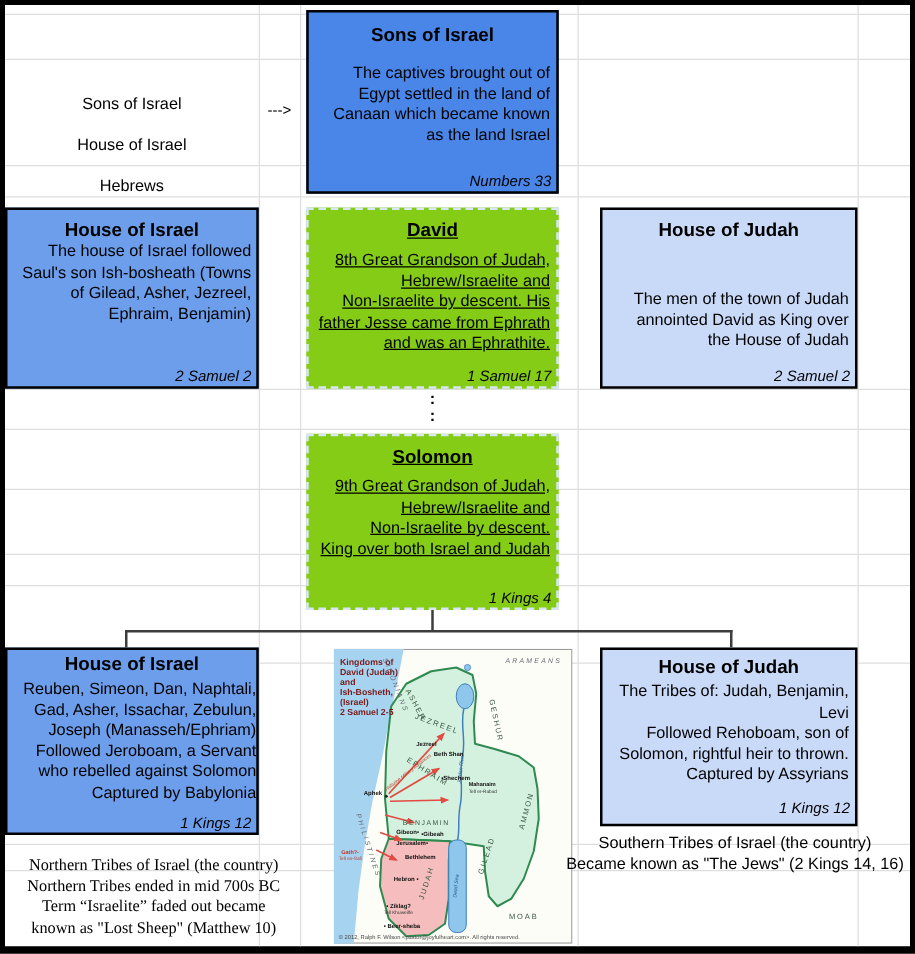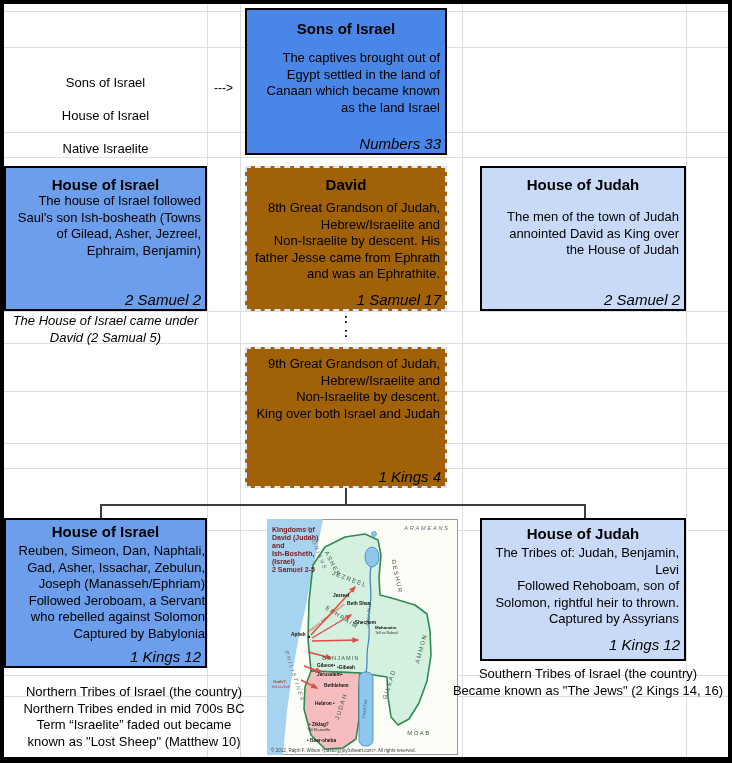--- a/index.html
+++ b/index.html
@@ -5,26 +5,26 @@
   html,body{margin:0;padding:0;background:#888;}
   #canvas{
     position:relative;width:732px;height:763px;background:#000;
     font-family:"Liberation Sans",sans-serif;color:#000;overflow:hidden;
   }
   #sheet{position:absolute;left:4px;top:4px;width:724px;height:753px;background:#fff;}
   .gl-h{position:absolute;left:4px;width:724px;height:1px;background:#dedede;}
   .gl-v{position:absolute;top:4px;width:1px;height:753px;background:#dedede;}
   .box{position:absolute;box-sizing:border-box;}
   .blue-solid{background:#4a86e8;border:2px solid #000;}
-  .blue-dash{background:#a16207;border:2px dashed #d9e5fb;}
+  .blue-dash{background:#84cc16;border:2px dashed #d9e5fb;text-decoration:underline;}
   .corn{background:#6d9eeb;border:2px solid #000;}
   .light{background:#c9daf8;border:2px solid #000;}
   .hdr{font-weight:bold;font-size:15px;text-align:center;}
   .bodytxt{font-size:13px;line-height:16.5px;white-space:pre-line;padding:0 5px;text-align:right;}
-  .ref{position:absolute;right:4px;bottom:1px;font-style:italic;font-size:15px;}
+  .ref{position:absolute;right:4px;bottom:1px;font-style:italic;font-size:12px;}
   .centertxt{position:absolute;text-align:center;font-size:13px;line-height:16.5px;white-space:pre-line;}
   .conn{position:absolute;background:#3d3d3d;}
   svg text{font-family:"Liberation Sans",sans-serif;}
   .mt{fill:#7b1b1b;font-weight:bold;font-size:7px;}
   .rg{fill:#3c5a45;font-size:6px;letter-spacing:1.5px;}
   .rgb{fill:#3c5a45;font-size:5.5px;letter-spacing:1.2px;}
   .pp{fill:#667;font-size:5.5px;font-style:italic;letter-spacing:1.8px;}
   .tn{fill:#111;font-size:4.8px;font-weight:bold;}
   .tn2{fill:#333;font-size:3.8px;}
   .wt{fill:#2a6496;font-size:4.2px;font-style:italic;}
@@ -52,21 +52,20 @@
     <div class="gl-h" style="top:696px"></div>
     <div class="gl-v" style="left:207px"></div>
     <div class="gl-v" style="left:240px"></div>
     <div class="gl-v" style="left:462px"></div>
     <div class="gl-v" style="left:686px"></div>
   </div>
 
   <div class="centertxt" style="left:4px;top:58px;width:203px;">
     <div>Sons of Israel</div>
     <div>House of Israel</div>
-    <div>Native Israelite</div>
     <div>Hebrews</div>
     <div>Congregation of Israel</div>
   </div>
 
   <div class="centertxt" style="left:207px;top:80px;width:33px;font-size:12px;">---&gt;</div>
 
   <div class="box blue-solid" style="left:245px;top:8px;width:202px;height:147px;">
     <div class="hdr" style="margin-top:10px;">Sons of Israel</div>
     <div class="bodytxt" style="margin-top:13px;">The captives brought out of
 Egypt settled in the land of
@@ -89,33 +88,32 @@
     <div class="bodytxt" style="margin-top:7px;">8th Great Grandson of Judah,
 Hebrew/Israelite and
 Non-Israelite by descent. His
 father Jesse came from Ephrath
 and was an Ephrathite.</div>
     <div class="ref">1 Samuel 17</div>
   </div>
 
   <div class="box light" style="left:480px;top:166px;width:206px;height:145px;">
     <div class="hdr" style="margin-top:8px;">House of Judah</div>
-    <div class="bodytxt" style="margin-top:16px;">The men of the town of Judah
+    <div class="bodytxt" style="margin-top:38px;">The men of the town of Judah
 annointed David as King over
 the House of Judah</div>
     <div class="ref">2 Samuel 2</div>
   </div>
 
-  <div class="centertxt" style="left:4px;top:313px;width:203px;font-style:italic;">The House of Israel came under
-David (2 Samual 5)</div>
 
   <div class="centertxt" style="left:245px;top:312px;width:202px;font-weight:bold;line-height:14px;">:
 :</div>
 
   <div class="box blue-dash" style="left:245px;top:347px;width:202px;height:141px;">
+    <div class="hdr" style="margin-top:8px;">Solomon</div>
     <div class="bodytxt" style="margin-top:7px;">9th Great Grandson of Judah,
 Hebrew/Israelite and
 Non-Israelite by descent.
 King over both Israel and Judah</div>
     <div class="ref">1 Kings 4</div>
   </div>
 
   <div class="conn" style="left:345px;top:488px;width:2px;height:17px;"></div>
   <div class="conn" style="left:100px;top:504px;width:486px;height:2px;"></div>
   <div class="conn" style="left:100px;top:504px;width:2px;height:14px;"></div>
@@ -213,19 +211,19 @@
       <text class="tn2" x="40" y="212">Tell Khuweilfe</text>
       <text class="tn" x="40" y="223">• Beer-sheba</text>
       <text class="tn" x="24" y="117">Aphek</text>
 
       <text class="redlbl" style="font-size:3.8px;font-style:italic" text-anchor="middle" transform="rotate(-38 60,100)" x="60" y="100">Philistine Military Advances</text>
 
       <text class="cp" x="4" y="232.5">© 2012, Ralph F. Wilson &lt;pastor@joyfulheart.com&gt;. All rights reserved.</text>
     </svg>
   </div>
 
-  <div class="centertxt" style="left:16px;top:684px;width:236px;">Northern Tribes of Israel (the country)
+  <div class="centertxt" style="left:5px;top:684px;width:236px;font-family:Liberation Serif, serif;">Northern Tribes of Israel (the country)
 Northern Tribes ended in mid 700s BC
 Term “Israelite” faded out became
 known as "Lost Sheep" (Matthew 10)</div>
   <div class="centertxt" style="left:448px;top:666px;width:280px;">Southern Tribes of Israel (the country)
 Became known as "The Jews" (2 Kings 14, 16)</div>
 </div>
 
 </body></html>

